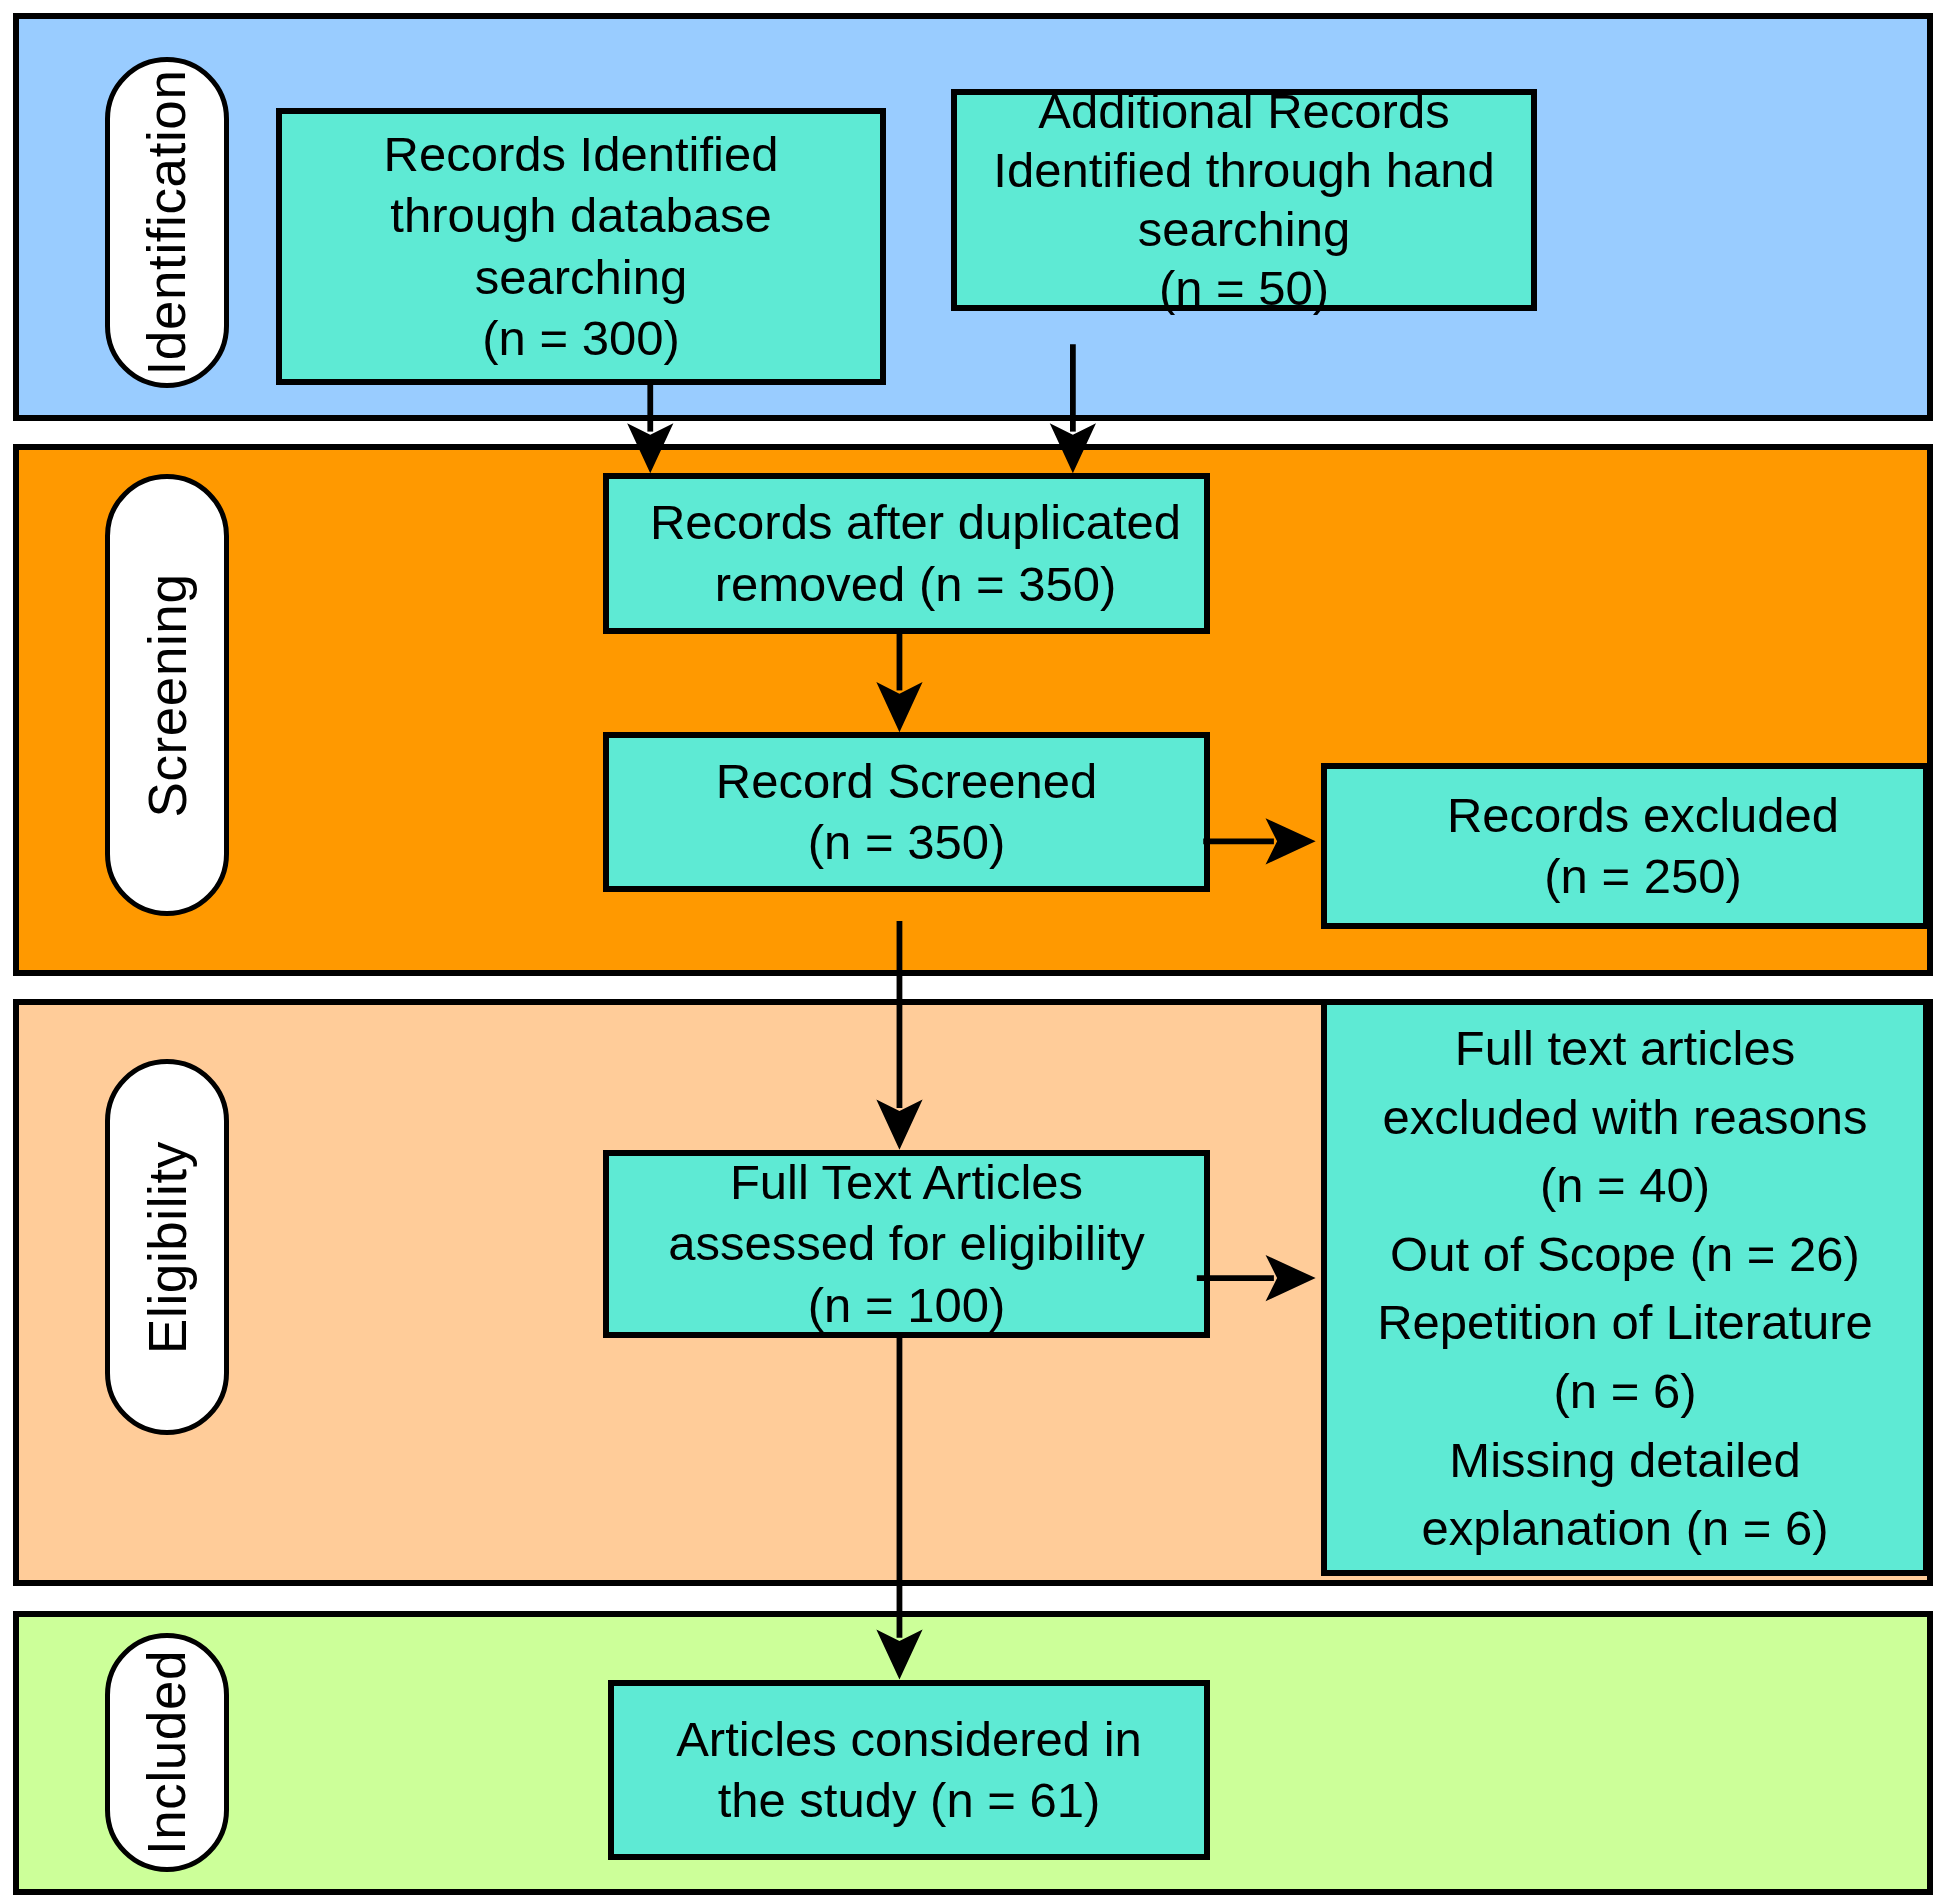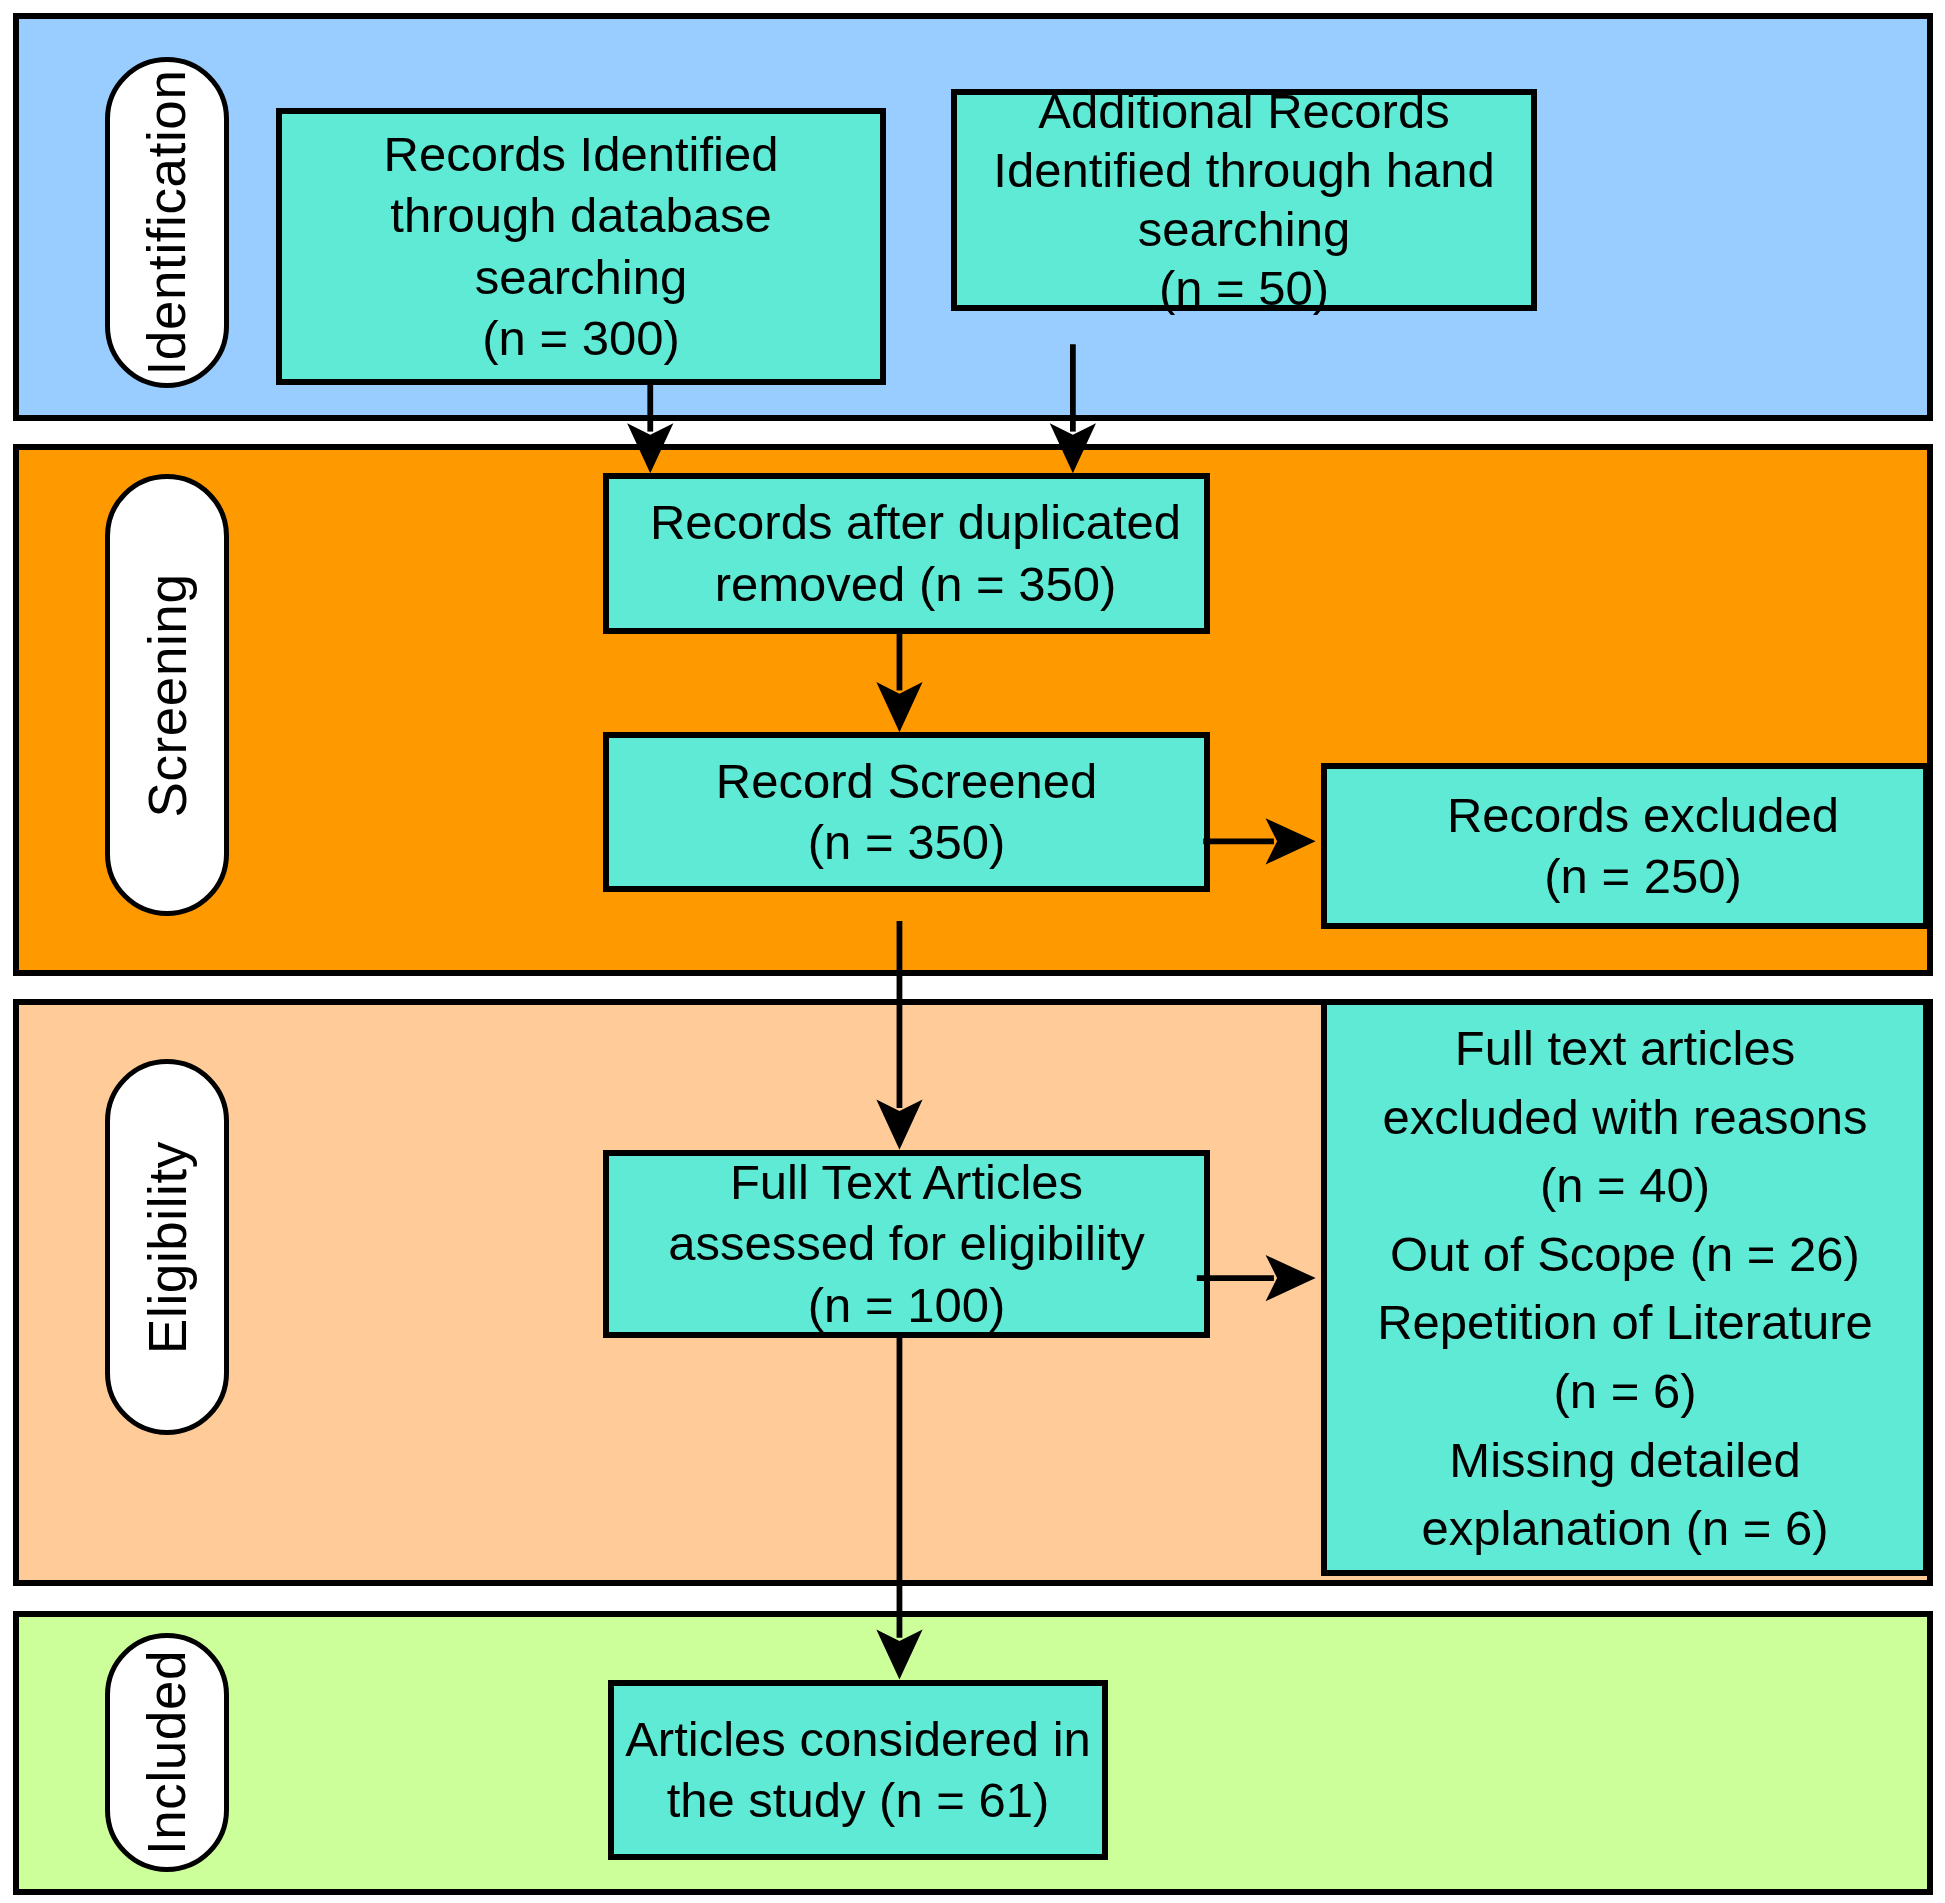--- a/index.html
+++ b/index.html
@@ -62,21 +62,21 @@
     margin-left: 6px;
   }
   .box-db       { left: 270px;  top: 108px;  width: 610px; height: 277px; }
   .box-hand     { left: 945px; top: 89px;  width: 586px; height: 222px; line-height: 1.2; }
   .box-dedup    { left: 597px;  top: 473px;  width: 607px; height: 161px; padding-left: 18px; }
   .box-screened { left: 597px;  top: 732px; width: 607px; height: 160px; }
   .box-excluded { left: 1315px; top: 763px; width: 608px; height: 166px; padding-left: 36px; }
   .box-fulltext { left: 597px;  top: 1150px; width: 607px; height: 188px; }
   .box-reasons  { left: 1315px; top: 999px; width: 608px; height: 577px;
                   justify-content: flex-start; padding-top: 9px; line-height: 1.4; }
-  .box-included { left: 602px;  top: 1680px; width: 500px; height: 180px; }
+  .box-included { left: 602px;  top: 1680px; width: 602px; height: 180px; }
   .pbox .line { display: block; }
 
   .arrows {
     position: absolute;
     left: 0; top: 0;
     width: 1946px;
     height: 1903px;
     pointer-events: none;
   }
   .arrows line { stroke: #000000; stroke-width: 9px; }

